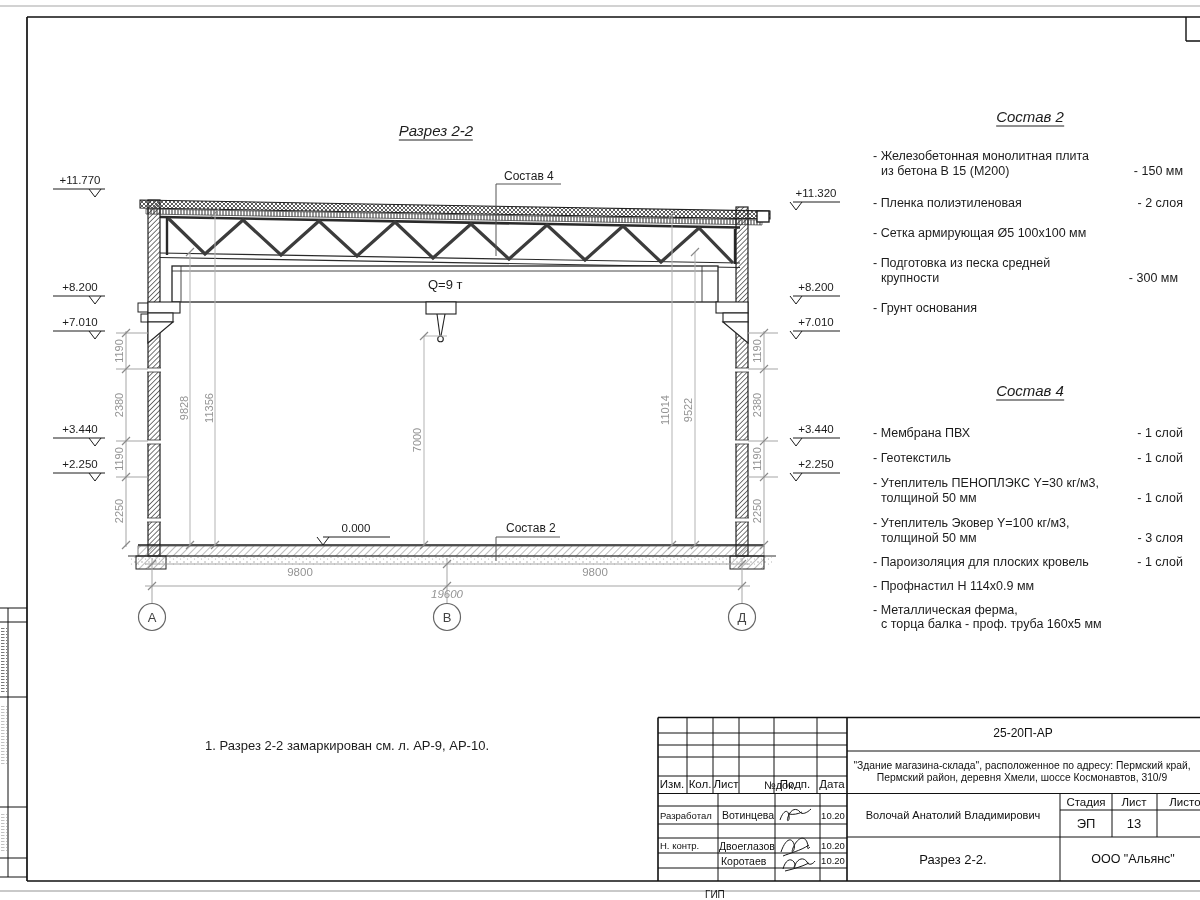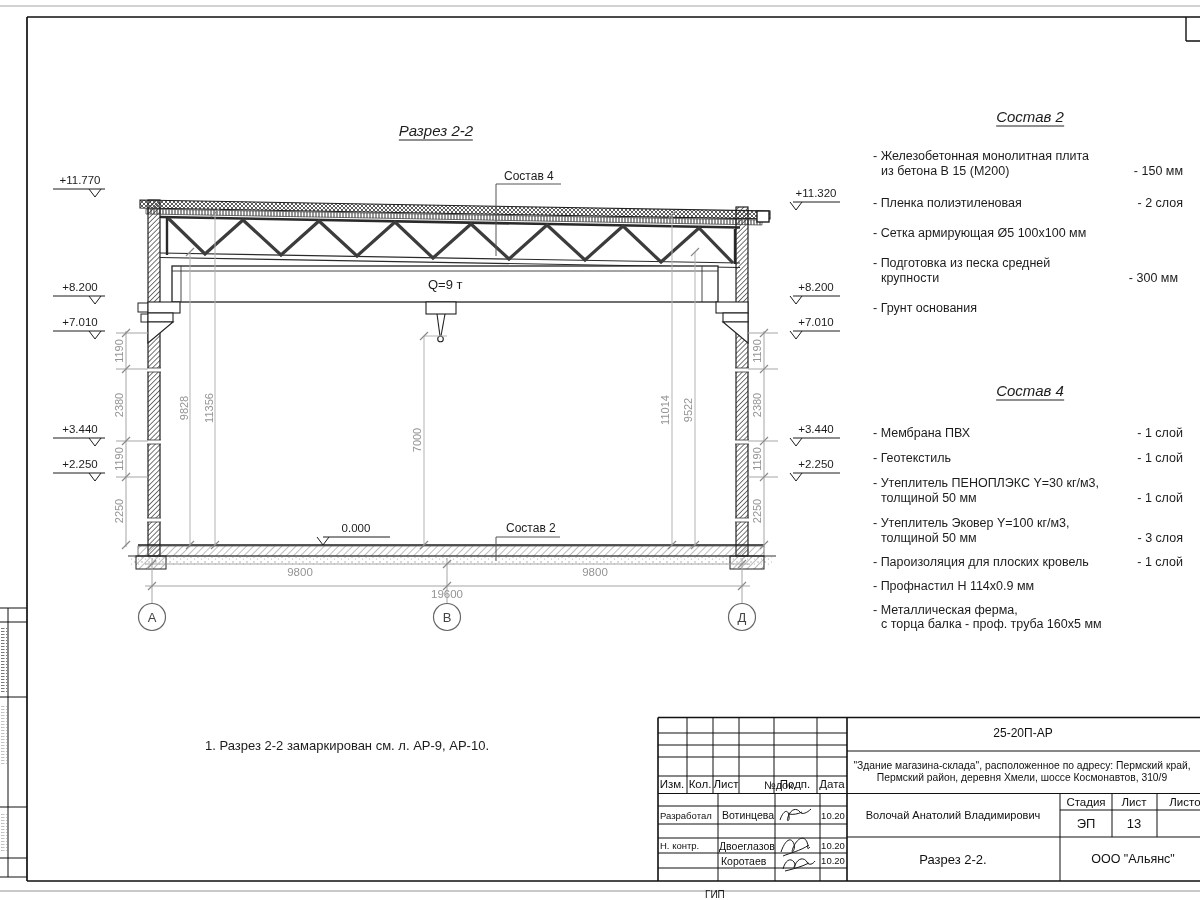--- a/index.html
+++ b/index.html
@@ -246,21 +246,21 @@
   <div class="vdim" style="left:757px;top:511px;">2250</div>
 
   <div class="vdim" style="left:184px;top:408px;">9828</div>
   <div class="vdim" style="left:209px;top:408px;">11356</div>
   <div class="vdim" style="left:417px;top:440px;">7000</div>
   <div class="vdim" style="left:665px;top:410px;">11014</div>
   <div class="vdim" style="left:688px;top:410px;">9522</div>
 
   <div class="dimh" style="left:300px;top:572px;">9800</div>
   <div class="dimh" style="left:595px;top:572px;">9800</div>
-  <div class="dimh" style="left:447px;top:594px;">19600</div>
+  <div class="dimh" style="left:447px;top:594px;font-style:italic;">19600</div>
 
   <div class="lbl c" style="left:152px;top:617px;font-size:13px;color:#444;">А</div>
   <div class="lbl c" style="left:447px;top:617px;font-size:13px;color:#444;">В</div>
   <div class="lbl c" style="left:742px;top:617px;font-size:13px;color:#444;">Д</div>
 
   <div class="lbl" style="left:205px;top:738px;font-size:13px;">1. Разрез 2-2 замаркирован см. л. АР-9, АР-10.</div>
 
   <div>
     <div class="lbl c ital und" style="left:1030px;top:117px;font-size:15px;">Состав 2</div>
     <div class="lbl list-line" style="left:873px;top:149px;">- Железобетонная  монолитная плита</div>

